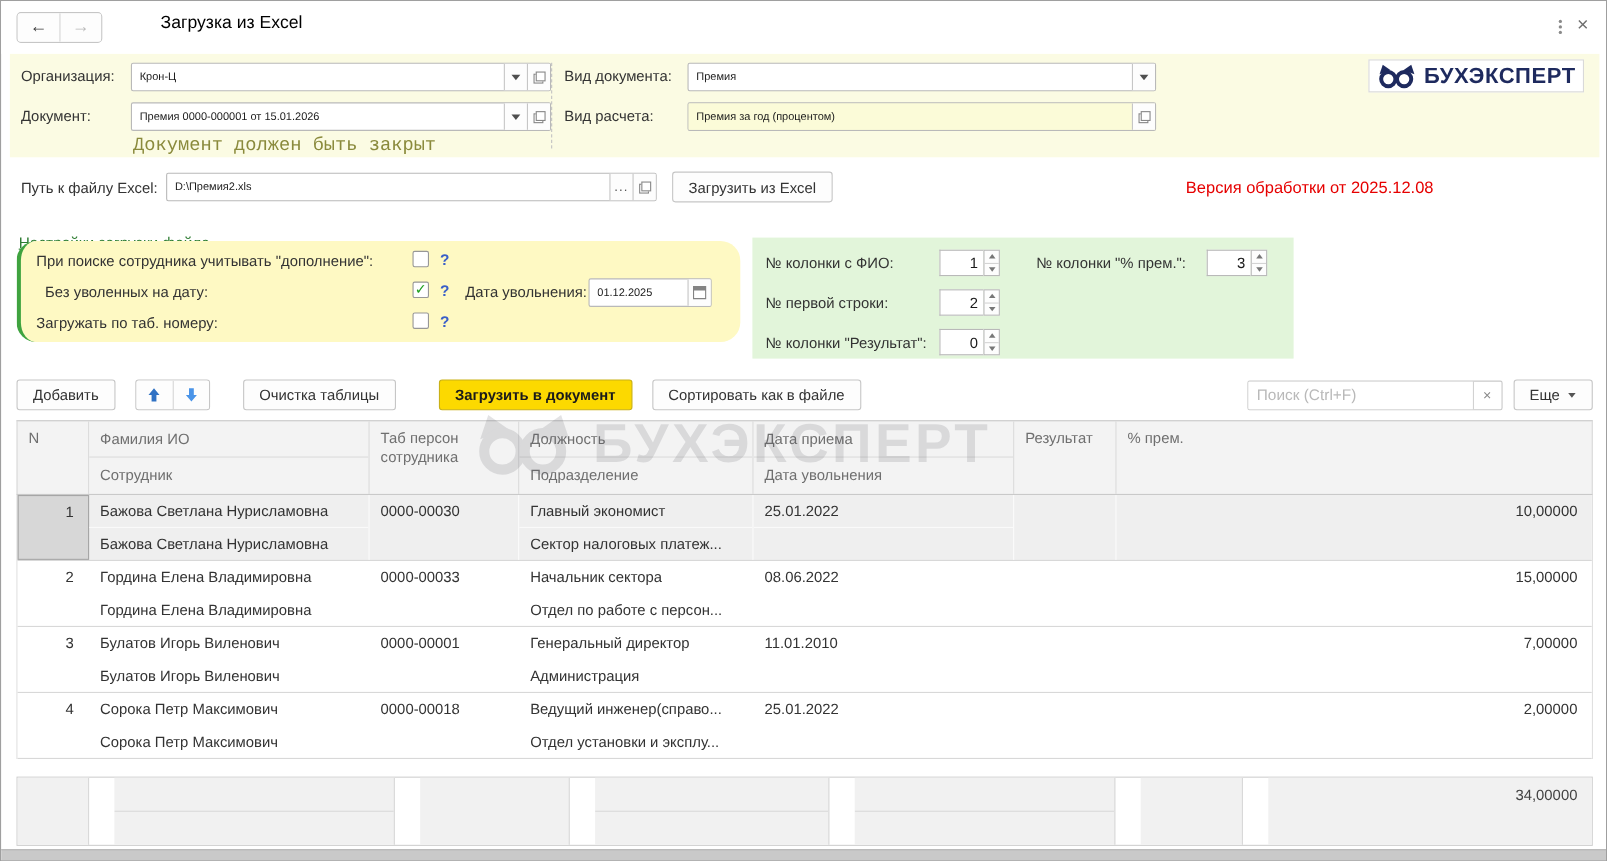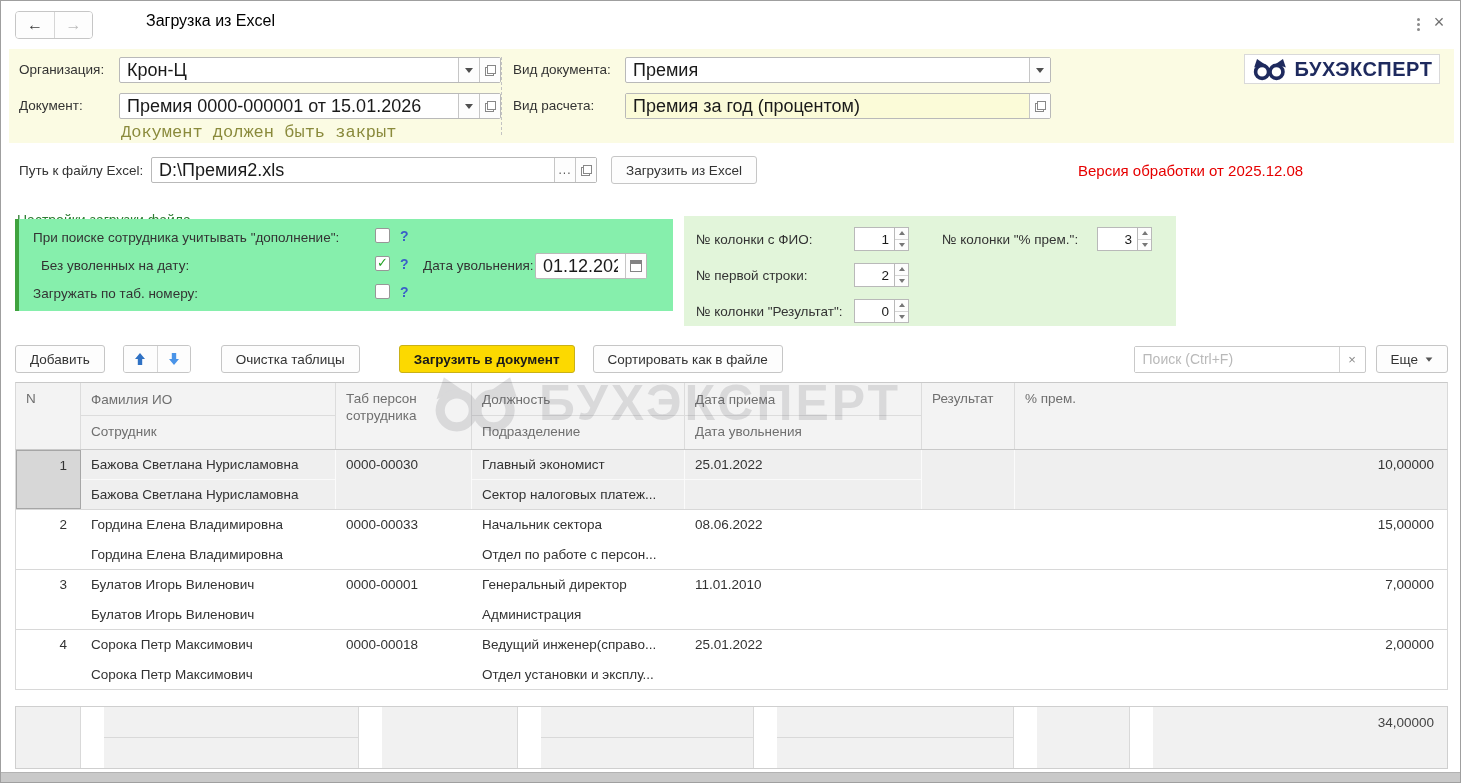--- a/index.html
+++ b/index.html
@@ -34,21 +34,21 @@
     display:flex; flex-direction:column; align-items:center; justify-content:center; gap:2px; cursor:pointer; }
   .menu-dots i { width:3px; height:3px; border-radius:50%; background:#8a8a8a; }
   .close-x { position:absolute; right:10px; top:10px; font-size:18px; color:#6f6f6f;
     width:22px; height:22px; display:flex; align-items:center; justify-content:center; cursor:pointer; }
 
   
   .form-area { position:absolute; left:8px; top:48px; width:1445px; height:94px; background:#fbfbe3; }
   .lbl { font-size:13.5px; color:#333; white-space:nowrap; }
   .field { display:flex; height:26px; background:#fff; border:1px solid #b9b9b9; border-radius:2px; align-items:stretch; }
   .field input {
-    border:none; outline:none; flex:1; min-width:0; font-size:18px; padding:0 7px;
+    border:none; outline:none; flex:1; min-width:0; font-size:10px; padding:0 7px;
     background:transparent; color:#1a1a1a; font-family:inherit;
   }
   .field .seg { width:21px; border-left:1px solid #c6c6c6; display:flex; align-items:center; justify-content:center;
     background:#fdfdfd; cursor:pointer; }
   .field.ro { background:#fbfbd8; }
   .tri-down { width:0; height:0; border-left:4px solid transparent; border-right:4px solid transparent; border-top:5px solid #4f4f4f; }
   .ic-open { position:relative; width:11px; height:11px; }
   .ic-open::before { content:""; position:absolute; left:0; bottom:0; width:7px; height:7px; border:1px solid #878787; background:#fff; }
   .ic-open::after  { content:""; position:absolute; right:0; top:0; width:7px; height:7px; border:1px solid #878787; background:#fff; }
   .dots-lbl { font-size:12px; color:#555; letter-spacing:1px; }
@@ -68,21 +68,21 @@
     cursor:pointer; white-space:nowrap; font-family:inherit;
   }
   .load-excel-btn { position:absolute; left:610px; top:155px; }
   .version-text { position:absolute; left:1077px; top:161px; color:#e60000; font-size:15px; }
 
   .settings-link { position:absolute; left:16px; top:211px; color:#2e7d32; text-decoration:underline;
     font-size:14px; cursor:pointer; }
 
   
   .blue-panel { position:absolute; left:14px; top:218px; width:658px; height:92px;
-    background:#86efac; border-left:4px solid #3fa33f; }
+    background:#fef9c3; border-left:4px solid #3fa33f;border-radius:18px; }
   .checkbox { width:15px; height:15px; background:#fff; border:1px solid #979797; border-radius:2px;
     display:flex; align-items:center; justify-content:center; cursor:pointer; }
   .checkbox.checked::after { content:"✓"; color:#21a121; font-weight:bold; font-size:13px; margin-top:-2px; }
   .help-q { color:#3a5fc8; font-weight:bold; font-size:14px; cursor:pointer; }
   .date-field { width:112px; }
   .cal-icon { width:12px; height:12px; border:1px solid #838383; border-top:4px solid #838383; background:#fff; }
 
   
   .green-panel { position:absolute; left:683px; top:215px; width:492px; height:110px; background:#e2f5da; }
   .numfield { display:flex; height:24px; }

